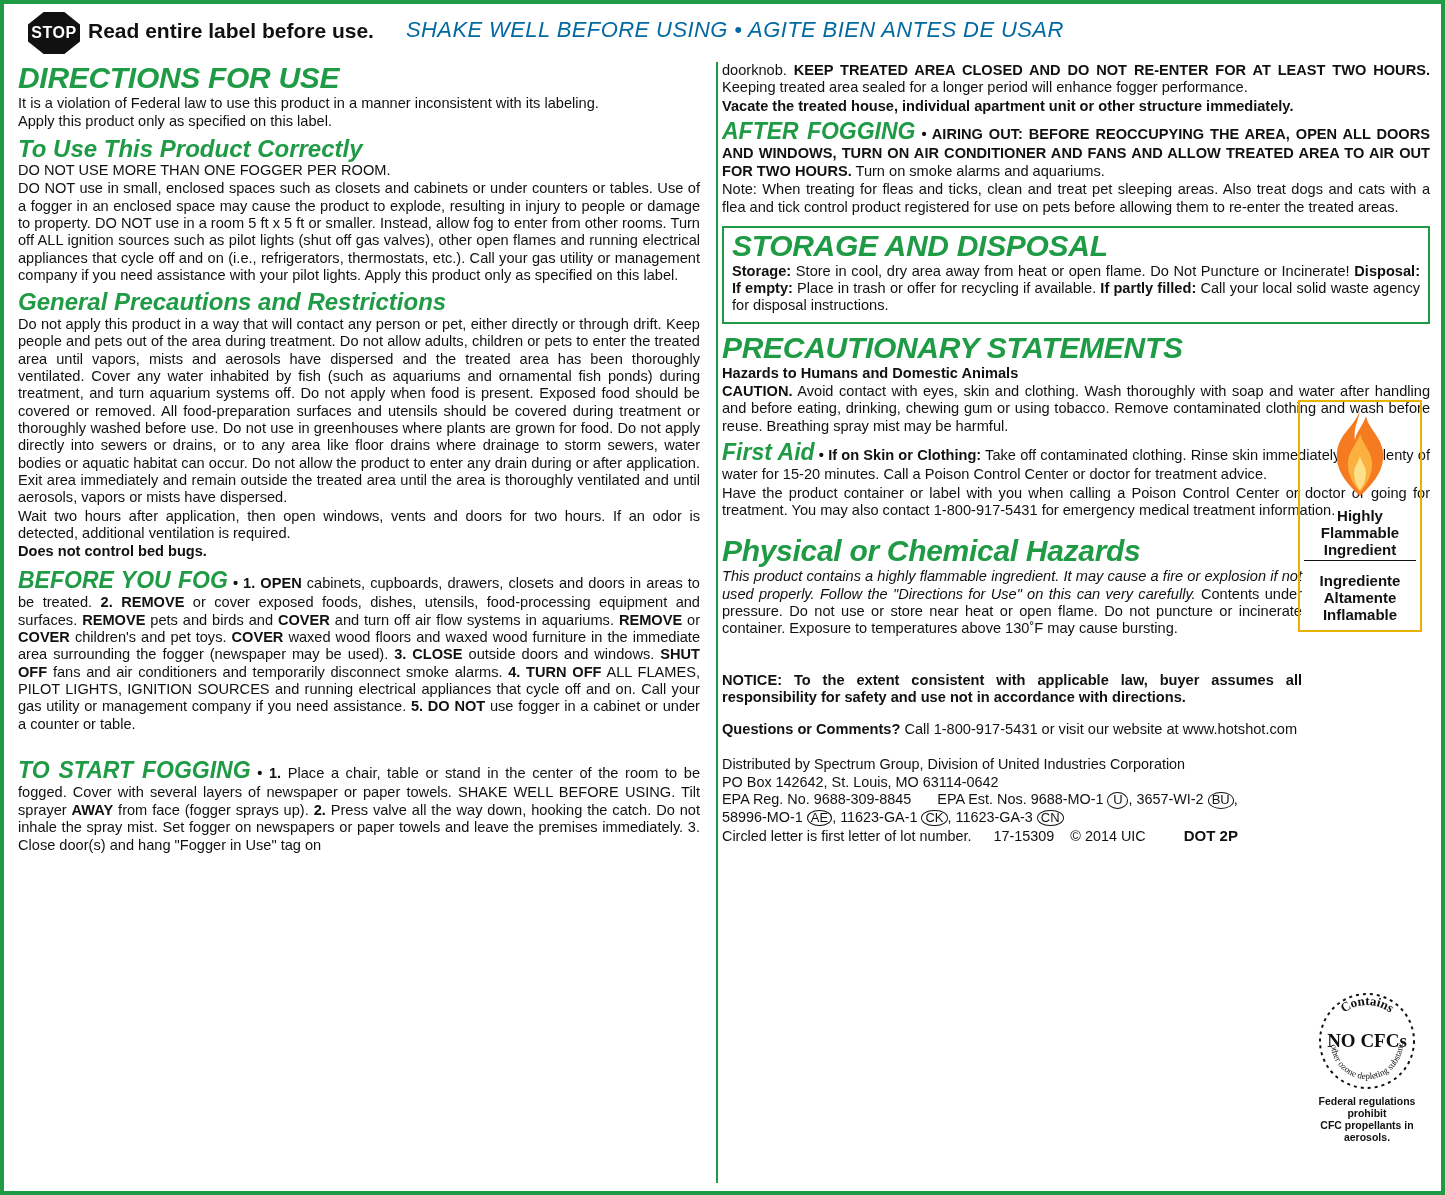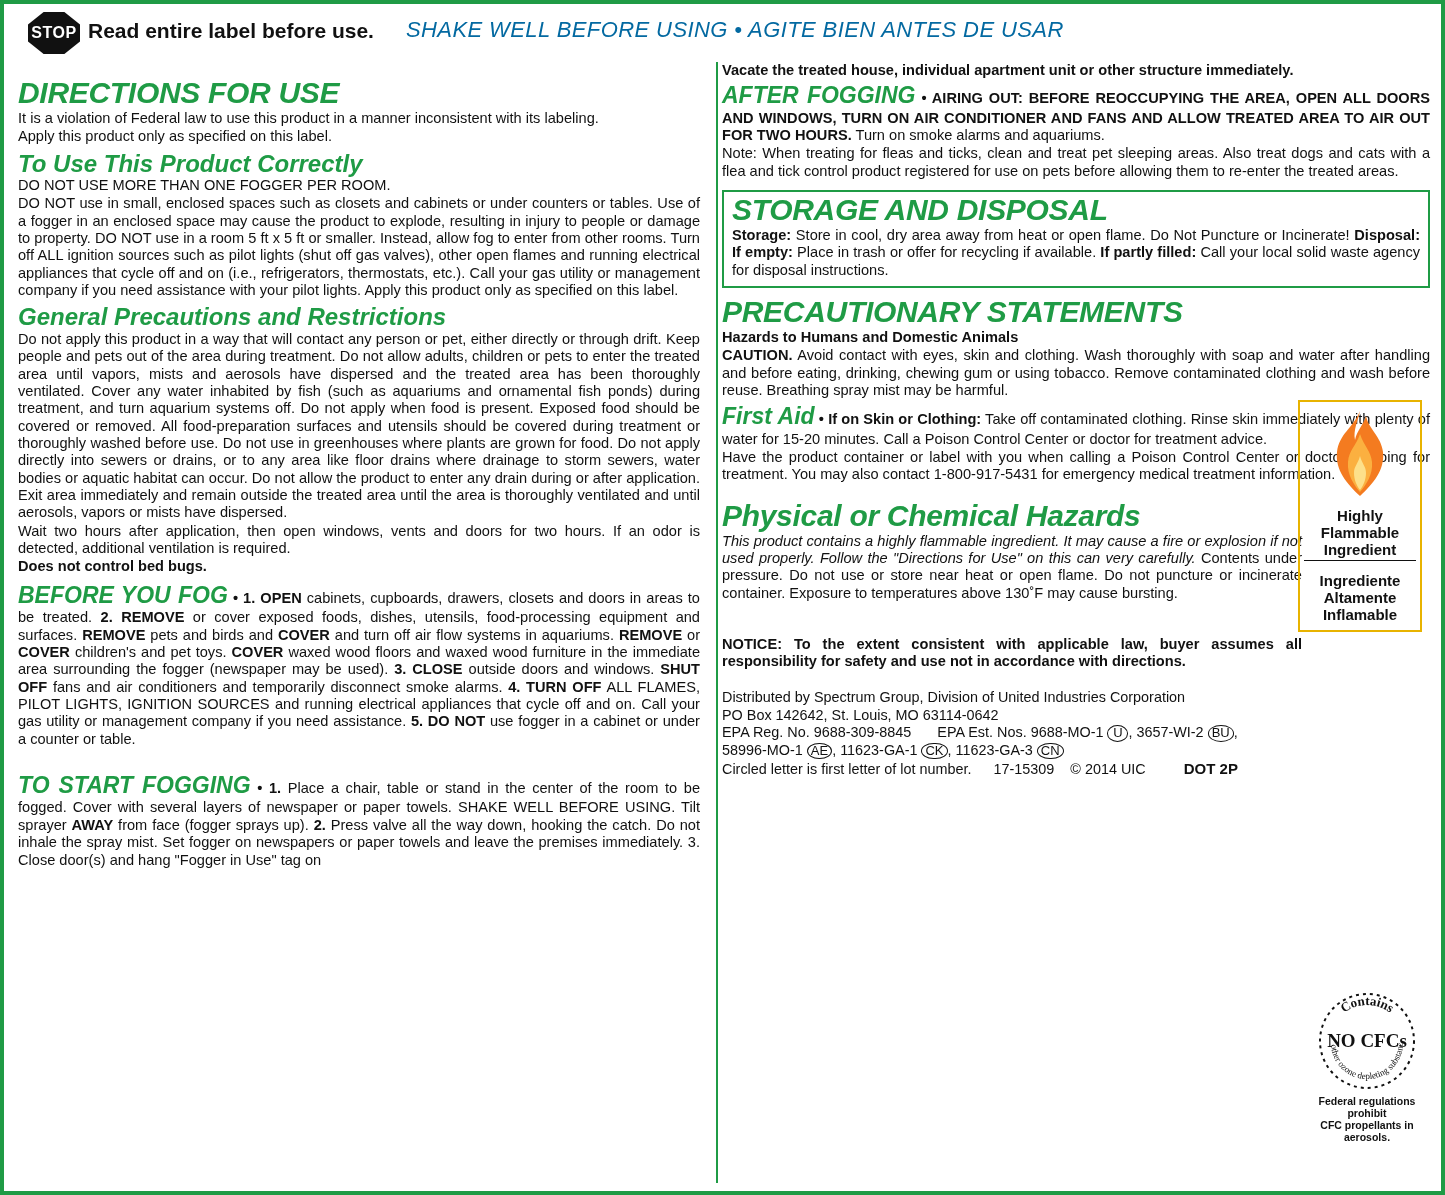--- a/index.html
+++ b/index.html
@@ -98,21 +98,21 @@
   }
 
   
   .h-green-big {
     color: #1f9b45;
     font-size: 30px;
     font-weight: bold;
     font-style: italic;
     letter-spacing: -.3px;
     line-height: 1.06;
-    margin: 15px 0 1px;
+    margin: 0 0 1px;
   }
   .h-green-sub {
     color: #1f9b45;
     font-size: 24px;
     font-weight: bold;
     font-style: italic;
     line-height: 1.1;
     margin: 5px 0 0;
   }
   p, .p {
@@ -247,20 +247,23 @@
         </p>
 
         <p style="margin-top:24px">
           <span class="run-head-lg">TO START FOGGING</span><span class="bold"> • 1. </span><span>Place a chair, table or stand in the center of the room to be fogged. Cover with several layers of newspaper or paper towels. SHAKE WELL BEFORE USING. Tilt sprayer </span><span class="bold">AWAY</span><span> from face (fogger sprays up). </span><span class="bold">2.</span><span> Press valve all the way down, hooking the catch. Do not inhale the spray mist. Set fogger on newspapers or paper towels and leave the premises immediately. 3. Close door(s) and hang "Fogger in Use" tag on</span>
         </p>
 
       </div>
 
       <div class="col-right">
 
+        <p>
+          <span>doorknob. </span><span class="bold">KEEP TREATED AREA CLOSED AND DO NOT RE-ENTER FOR AT LEAST TWO HOURS.</span><span> Keeping treated area sealed for a longer period will enhance fogger performance.</span>
+        </p>
         <p class="bold">Vacate the treated house, individual apartment unit or other structure immediately.</p>
 
         <p style="margin-top:3px">
           <span class="run-head-lg">AFTER FOGGING</span><span class="bold"> • AIRING OUT: BEFORE REOCCUPYING THE AREA, OPEN ALL DOORS AND WINDOWS, TURN ON AIR CONDITIONER AND FANS AND ALLOW TREATED AREA TO AIR OUT FOR TWO HOURS.</span><span> Turn on smoke alarms and aquariums.</span>
         </p>
         <p>Note: When treating for fleas and ticks, clean and treat pet sleeping areas. Also treat dogs and cats with a flea and tick control product registered for use on pets before allowing them to re-enter the treated areas.</p>
 
         <div class="storage-box">
           <div class="h-green-big">STORAGE AND DISPOSAL</div>
           <p>
@@ -300,20 +303,23 @@
         <div style="width:580px">
           <div class="h-green-big" style="margin-top:16px">Physical or Chemical Hazards</div>
           <p>
             <span class="ital">This product contains a highly flammable ingredient. It may cause a fire or explosion if not used properly. Follow the "Directions for Use" on this can very carefully.</span><span> Contents under pressure. Do not use or store near heat or open flame. Do not puncture or incinerate container. Exposure to temperatures above 130˚F may cause bursting.</span>
           </p>
         </div>
 
         <div style="width:580px; margin-top:34px">
           <p class="notice">
             <span class="bold">NOTICE:</span><span class="bold"> To the extent consistent with applicable law, buyer assumes all responsibility for safety and use not in accordance with directions.</span>
+          </p>
+          <p class="notice" style="margin-top:14px">
+            <span class="bold">Questions or Comments?</span><span> Call 1-800-917-5431 or visit our website at www.hotshot.com</span>
           </p>
         </div>
 
         <div class="cfc-seal">
           <div class="cfc-circle">
             <svg width="104" height="104" viewBox="0 0 104 104">
               <defs>
                 <path id="arcTop" d="M 14,54 A 38,38 0 0 1 90,54" fill="none"></path>
                 <path id="arcBot" d="M 16,54 A 36,36 0 0 0 88,54" fill="none"></path>
               </defs>

